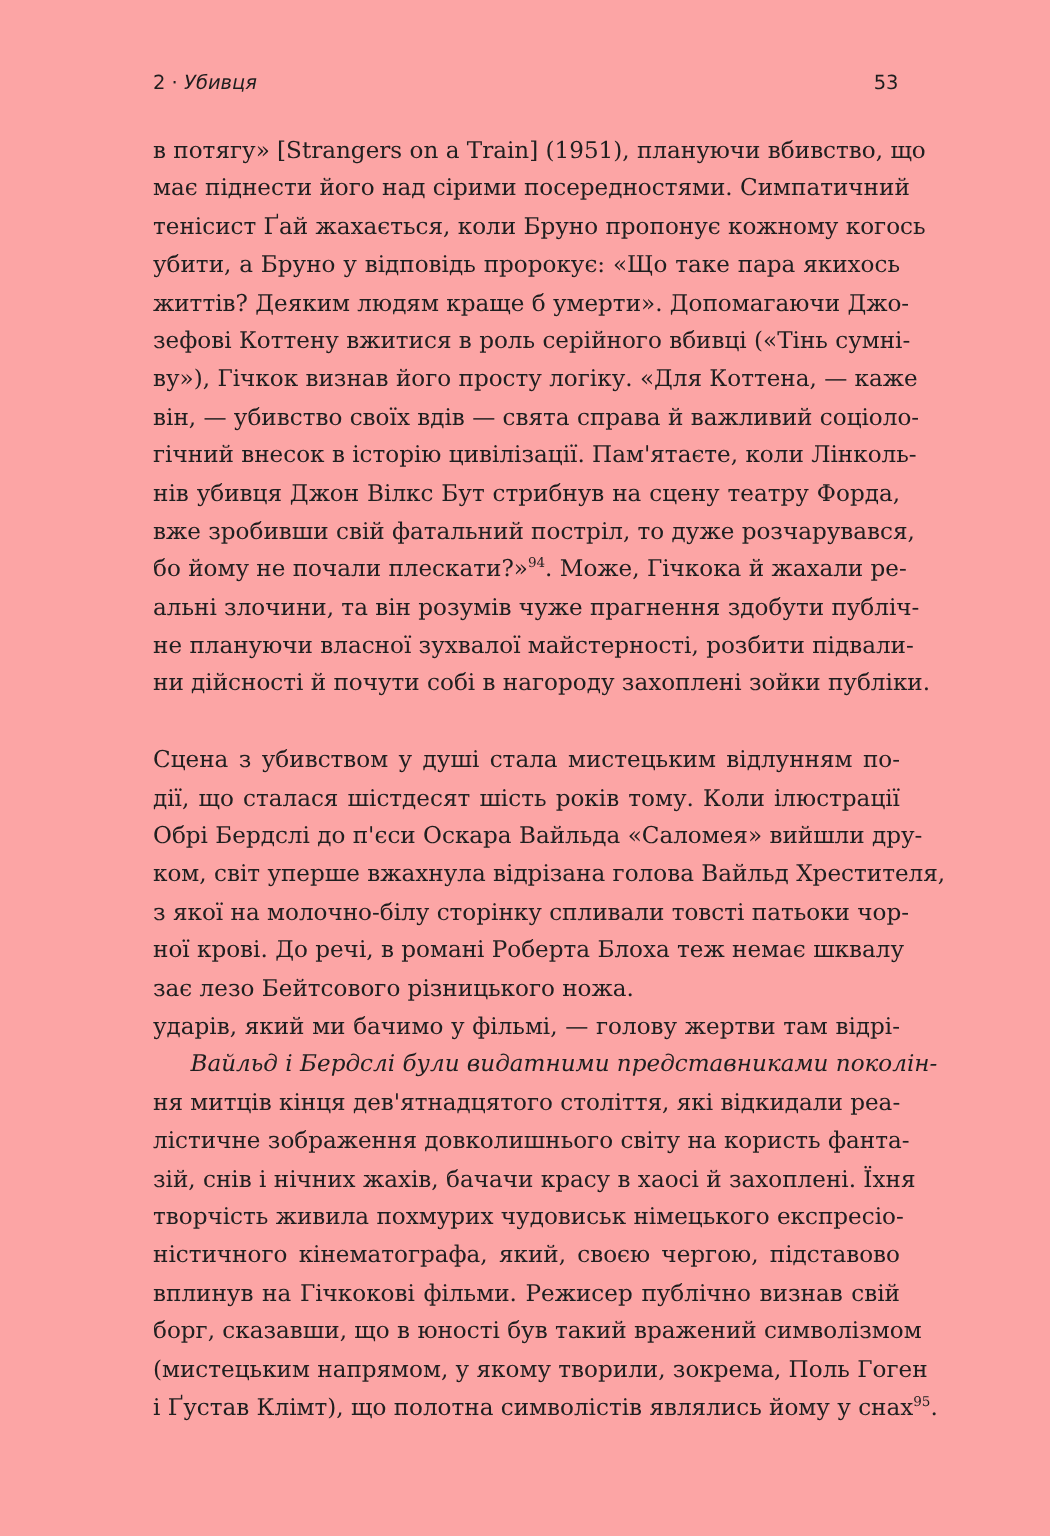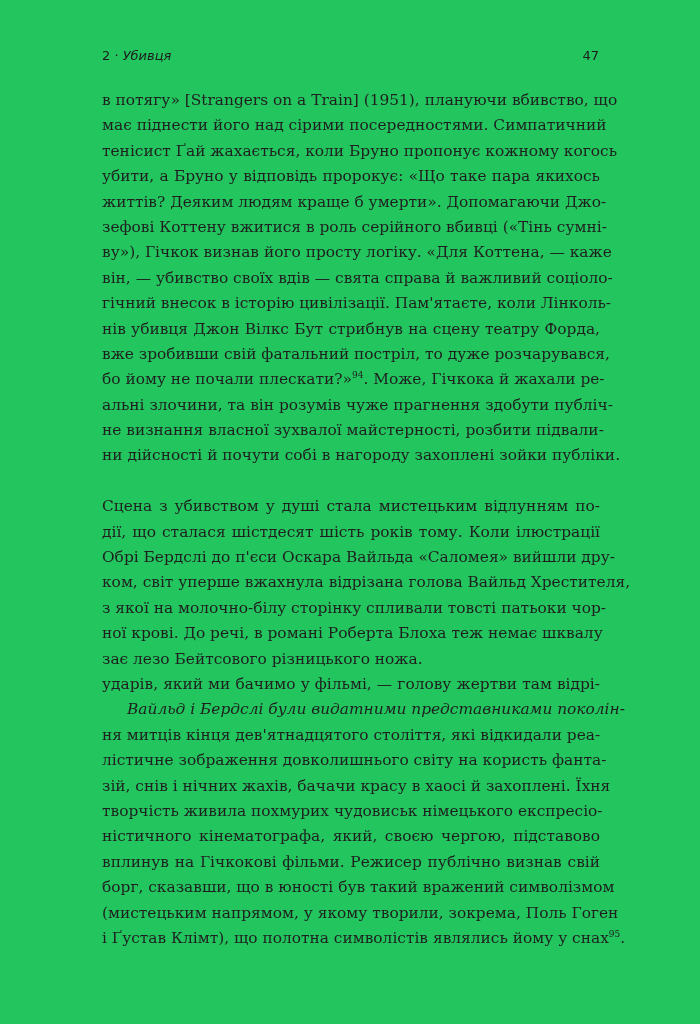--- a/index.html
+++ b/index.html
@@ -1,17 +1,17 @@
 <!DOCTYPE html>
 <html><head>
 <meta charset="utf-8">
 <style>
   html, body { margin: 0; padding: 0; background: #ffffff; }
   body { width: 700px; height: 1024px; position: relative; overflow: hidden; }
-  .page { position: absolute; left: 0; top: 0; width: 700px; height: 1024px; background: #22c55e; }
+  .page { position: absolute; left: 0; top: 0; width: 700px; height: 1024px; background: #fca5a5; }
   .running-head { position: absolute; top: 48px; left: 102px; width: 497px; height: 24px;
     font-family: "DejaVu Sans", sans-serif; font-size: 13px; color: #1e1e1e; }
   .rh-left { position: absolute; left: 0; top: 0; }
   .rh-left .chapter-num { font-style: normal; }
   .rh-left .chapter-title { font-style: italic; }
   .rh-right { position: absolute; right: 0; top: 0; }
   .body { position: absolute; left: 102px; top: 88px; width: 498px;
     font-family: "DejaVu Serif", serif; font-size: 15.4px; line-height: 25.4px; color: #1f1f1f; }
   .line { display: block; white-space: nowrap; text-align: justify; text-align-last: justify; height: 25.4px; overflow: visible; }
   .line.last { text-align-last: left; }
@@ -19,40 +19,40 @@
   .para-gap { height: 25.4px; }
   sup { font-size: 9px; line-height: 0; vertical-align: 6px; }
 </style>
 </head>
 <body>
 
 <div class="page">
 
   <div class="running-head">
     <span class="rh-left"><span class="chapter-num">2 · </span><span class="chapter-title">Убивця</span></span>
-    <span class="rh-right">47</span>
+    <span class="rh-right">53</span>
   </div>
 
   <div class="body">
 
     <div>
       <span class="line">в потягу» [Strangers on a Train] (1951), плануючи вбивство, що</span>
       <span class="line">має піднести його над сірими посередностями. Симпатичний</span>
       <span class="line">тенісист Ґай жахається, коли Бруно пропонує кожному когось</span>
       <span class="line">убити, а Бруно у відповідь пророкує: «Що таке пара якихось</span>
       <span class="line">життів? Деяким людям краще б умерти». Допомагаючи Джо-</span>
       <span class="line">зефові Коттену вжитися в роль серійного вбивці («Тінь сумні-</span>
       <span class="line">ву»), Гічкок визнав його просту логіку. «Для Коттена, — каже</span>
       <span class="line">він, — убивство своїх вдів — свята справа й важливий соціоло-</span>
       <span class="line">гічний внесок в історію цивілізації. Пам'ятаєте, коли Лінколь-</span>
       <span class="line">нів убивця Джон Вілкс Бут стрибнув на сцену театру Форда,</span>
       <span class="line">вже зробивши свій фатальний постріл, то дуже розчарувався,</span>
       <span class="line"><span>бо йому не почали плескати?»</span><sup>94</sup><span>. Може, Гічкока й жахали ре-</span></span>
       <span class="line">альні злочини, та він розумів чуже прагнення здобути публіч-</span>
-      <span class="line">не визнання власної зухвалої майстерності, розбити підвали-</span>
+      <span class="line">не плануючи власної зухвалої майстерності, розбити підвали-</span>
       <span class="line">ни дійсності й почути собі в нагороду захоплені зойки публіки.</span>
     </div>
 
     <div class="para-gap"></div>
 
     <div>
       <span class="line">Сцена з убивством у душі стала мистецьким відлунням по-</span>
       <span class="line">дії, що сталася шістдесят шість років тому. Коли ілюстрації</span>
       <span class="line">Обрі Бердслі до п'єси Оскара Вайльда «Саломея» вийшли дру-</span>
       <span class="line">ком, світ уперше вжахнула відрізана голова Вайльд Хрестителя,</span>

